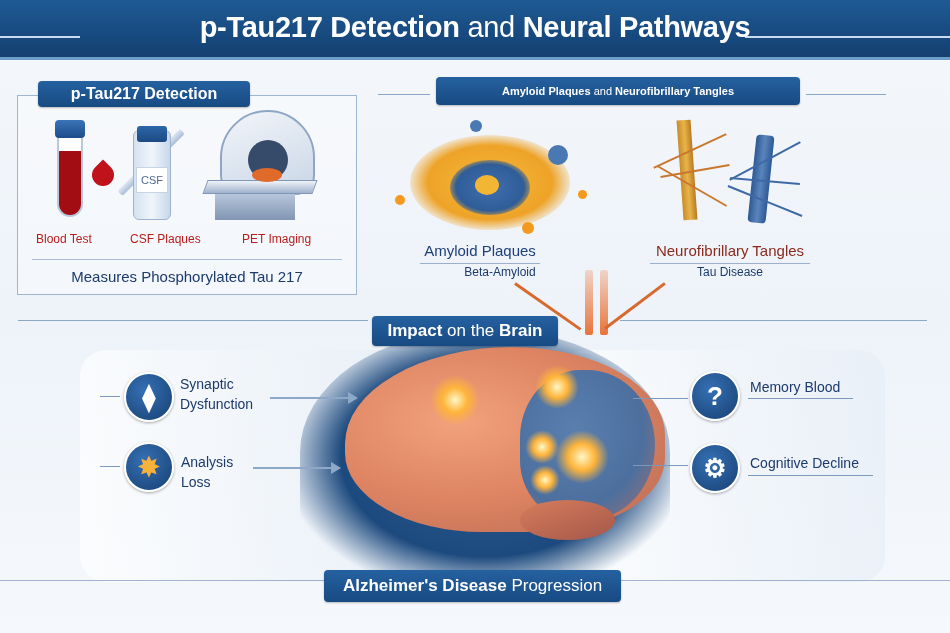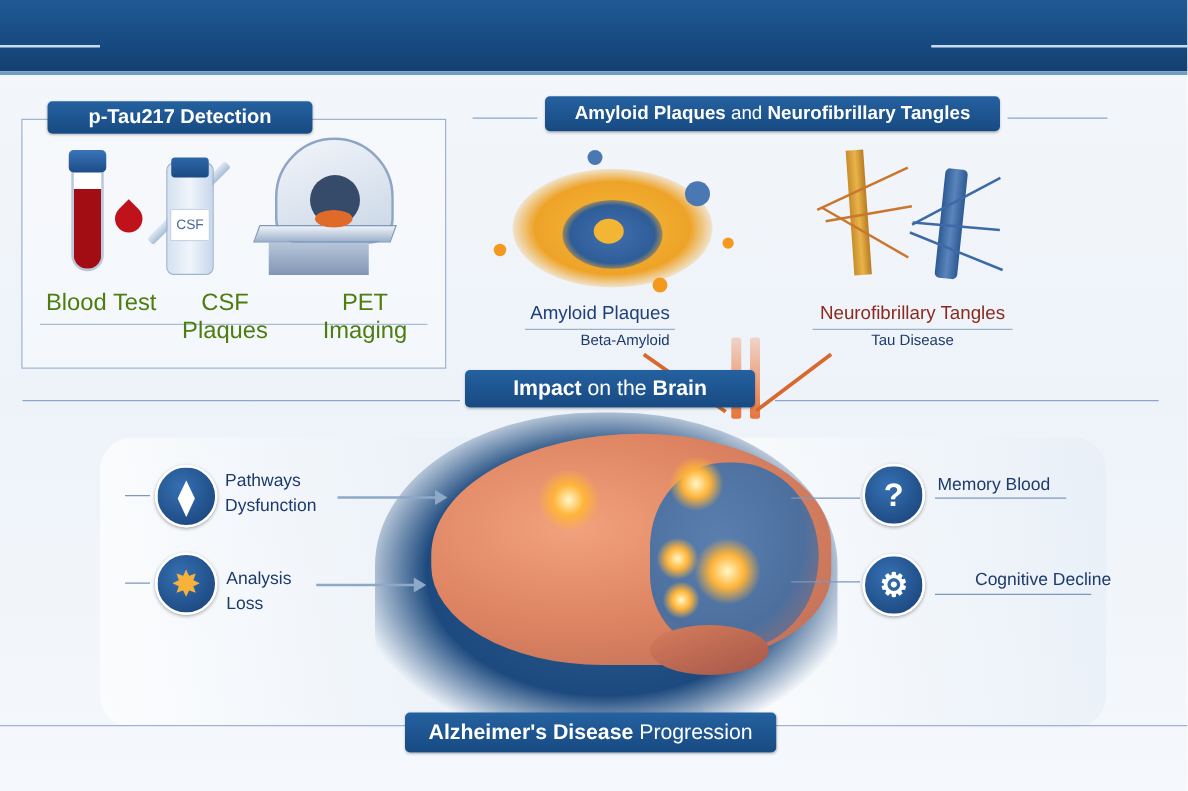--- a/index.html
+++ b/index.html
@@ -6,21 +6,21 @@
   html,body{width:950px;height:633px;overflow:hidden}
   body{font-family:"Liberation Sans",sans-serif;background:linear-gradient(180deg,#f4f7fb 0%,#eef3f9 50%,#f5f8fc 100%);position:relative;color:#1c3a6b}
   .header{position:absolute;left:0;top:0;width:950px;height:60px;background:linear-gradient(180deg,#1f5a94 0%,#174a80 60%,#153f70 100%);border-bottom:3px solid #6d9dc9}
   .header .line{position:absolute;top:36px;height:2px;background:#c9dcef}
   .header .title{position:absolute;left:0;right:0;top:11px;text-align:center;color:#fff;font-size:29px;font-weight:bold;letter-spacing:-0.3px}
   .header .title .thin{font-weight:normal}
   .pill{position:absolute;background:linear-gradient(180deg,#2561a0,#174a82);color:#fff;border-radius:4px;text-align:center;font-weight:bold;box-shadow:0 1px 2px rgba(0,0,0,.25)}
   .pill .thin{font-weight:normal}
   .hline{position:absolute;height:1px;background:#8aa7c8}
   .det-box{position:absolute;left:17px;top:95px;width:340px;height:200px;border:1px solid #9fb6d2;background:rgba(255,255,255,.35)}
-  .det-label{position:absolute;font-size:19px;color:#4d7c0f;text-align:center}
+  .det-label{position:absolute;font-size:12px;color:#b91c1c;text-align:left}
   .det-foot{position:absolute;left:0;right:0;top:172px;text-align:center;font-size:15px;color:#1c3a6b}
   .det-sep{position:absolute;left:14px;right:14px;top:163px;height:1px;background:#a8bdd6}
   .tube{position:absolute;left:57px;top:122px;width:26px;height:95px;border:2px solid #b8c8dc;border-radius:0 0 13px 13px;background:linear-gradient(180deg,#fff 0 30%,#a10d12 30% 100%)}
   .tube-cap{position:absolute;left:55px;top:120px;width:30px;height:18px;background:linear-gradient(180deg,#3a74b8,#1c4d88);border-radius:4px}
   .drop{position:absolute;left:92px;top:164px;width:22px;height:22px;background:#c0121b;border-radius:0 50% 50% 50%;transform:rotate(45deg)}
   .vial{position:absolute;left:133px;top:130px;width:38px;height:90px;background:linear-gradient(90deg,#d5e2f0,#f0f5fb,#c7d7ea);border-radius:6px;border:1px solid #9db3cf}
   .vial-cap{position:absolute;left:137px;top:126px;width:30px;height:16px;background:linear-gradient(180deg,#2d67a8,#1b4a82);border-radius:3px}
   .vial-label{position:absolute;left:136px;top:167px;width:32px;height:26px;background:#fff;border:1px solid #c6d4e6;font-size:11px;text-align:center;line-height:24px;color:#4c6a95}
   .syringe{position:absolute;left:120px;top:190px;width:88px;height:7px;background:linear-gradient(180deg,#dfe8f3,#a9bdd6);transform:rotate(-45deg);transform-origin:left center;border-radius:2px}
   .pet-ring{position:absolute;left:220px;top:110px;width:95px;height:85px;border-radius:48px 48px 20px 20px;background:linear-gradient(160deg,#f2f5fa,#c9d6e6);border:2px solid #8ea6c4}
@@ -46,24 +46,30 @@
   .arrow-r{position:absolute;height:2px;background:#8ea8c8}
   .arrow-r::after{content:"";position:absolute;right:-8px;top:-5px;border-left:10px solid #8ea8c8;border-top:6px solid transparent;border-bottom:6px solid transparent}
   .bot-line{position:absolute;top:580px;height:1px;background:#9db3cf}
 </style>
 </head>
 <body>
 
 <div class="header">
   <div class="line" style="left:0;width:80px"></div>
   <div class="line" style="left:745px;width:205px"></div>
+  <div class="title">
+    <span>p-Tau217 Detection</span>
+    <span class="thin">and</span>
+    <span>Neural Pathways</span>
+  </div>
 </div>
 
 <div class="det-box">
   <div class="det-sep"></div>
+  <div class="det-foot">Measures Phosphorylated Tau 217</div>
 </div>
 <div class="pill" style="left:38px;top:81px;width:212px;height:26px;font-size:16px;line-height:26px">p-Tau217 Detection</div>
 
 <div>
   <div class="tube"></div>
     <div class="tube-cap"></div>
     <div class="drop"></div>
 </div>
 <div>
   <div class="syringe"></div>
@@ -78,21 +84,21 @@
     <div class="pet-bed"></div>
     <div class="pet-brain"></div>
 </div>
 
 <div class="det-label" style="left:36px;top:232px;width:90px">Blood Test</div>
 <div class="det-label" style="left:130px;top:232px;width:100px">CSF Plaques</div>
 <div class="det-label" style="left:242px;top:232px;width:100px">PET Imaging</div>
 
 <div class="hline" style="left:378px;top:94px;width:52px"></div>
 <div class="hline" style="left:806px;top:94px;width:80px"></div>
-<div class="pill" style="left:436px;top:77px;width:364px;height:28px;font-size:15px;line-height:28px">
+<div class="pill" style="left:436px;top:77px;width:364px;height:28px;font-size:11px;line-height:28px">
   <span>Amyloid Plaques</span>
   <span class="thin">and</span>
   <span>Neurofibrillary Tangles</span>
 </div>
 
 <div>
   <div class="blob" style="left:410px;top:135px;width:160px;height:95px;background:radial-gradient(ellipse,#f4b93a 0%,#eea328 55%,rgba(240,170,50,0) 75%)"></div>
   <div class="blob" style="left:450px;top:160px;width:80px;height:55px;background:radial-gradient(ellipse,#3f6fae 0%,#2f5d98 60%,rgba(50,90,150,0) 80%)"></div>
   <div class="blob" style="left:475px;top:175px;width:24px;height:20px;background:#f3b534"></div>
   <div class="blob" style="left:548px;top:145px;width:20px;height:20px;background:#4a78b2"></div>
@@ -137,50 +143,50 @@
   <div class="brain"></div>
   <div class="brain-blue"></div>
   <div class="cerebellum"></div>
   <div class="spark" style="left:430px;top:375px;width:50px;height:50px"></div>
   <div class="spark" style="left:535px;top:365px;width:44px;height:44px"></div>
   <div class="spark" style="left:555px;top:430px;width:54px;height:54px"></div>
   <div class="spark" style="left:525px;top:430px;width:34px;height:34px"></div>
   <div class="spark" style="left:530px;top:465px;width:30px;height:30px"></div>
 </div>
 
-<div class="pill" style="left:372px;top:296px;width:232px;height:30px;font-size:17px;line-height:30px">
+<div class="pill" style="left:372px;top:316px;width:186px;height:30px;font-size:17px;line-height:30px">
   <span>Impact</span>
   <span class="thin">on the</span>
   <span>Brain</span>
 </div>
 
 <div class="item-line" style="left:100px;top:396px;width:20px"></div>
 <div class="icon-circle" style="left:124px;top:372px">⧫</div>
 <div class="item-label" style="left:180px;top:374px">
-  <div>Pathways</div>
+  <div>Synaptic</div>
   <div>Dysfunction</div>
 </div>
 <div class="arrow-r" style="left:270px;top:397px;width:80px"></div>
 
 <div class="item-line" style="left:100px;top:466px;width:20px"></div>
 <div class="icon-circle" style="left:124px;top:442px;color:#f6b23a">✸</div>
 <div class="item-label" style="left:181px;top:452px">
   <div>Analysis</div>
   <div>Loss</div>
 </div>
 <div class="arrow-r" style="left:253px;top:467px;width:80px"></div>
 
 <div class="item-line" style="left:633px;top:398px;width:55px"></div>
 <div class="icon-circle" style="left:690px;top:371px">?</div>
 <div class="item-label" style="left:750px;top:377px">Memory Blood</div>
 <div class="item-line" style="left:748px;top:398px;width:105px"></div>
 
 <div class="item-line" style="left:633px;top:465px;width:55px"></div>
 <div class="icon-circle" style="left:690px;top:443px">⚙</div>
-<div class="item-label" style="left:780px;top:453px">Cognitive Decline</div>
+<div class="item-label" style="left:750px;top:453px">Cognitive Decline</div>
 <div class="item-line" style="left:748px;top:475px;width:125px"></div>
 
 <div class="bot-line" style="left:0;width:330px"></div>
 <div class="bot-line" style="left:620px;width:330px"></div>
 <div class="pill" style="left:324px;top:570px;width:297px;height:32px;font-size:17px;line-height:32px">
   <span>Alzheimer's Disease</span>
   <span class="thin">Progression</span>
 </div>
 
 </body></html>

